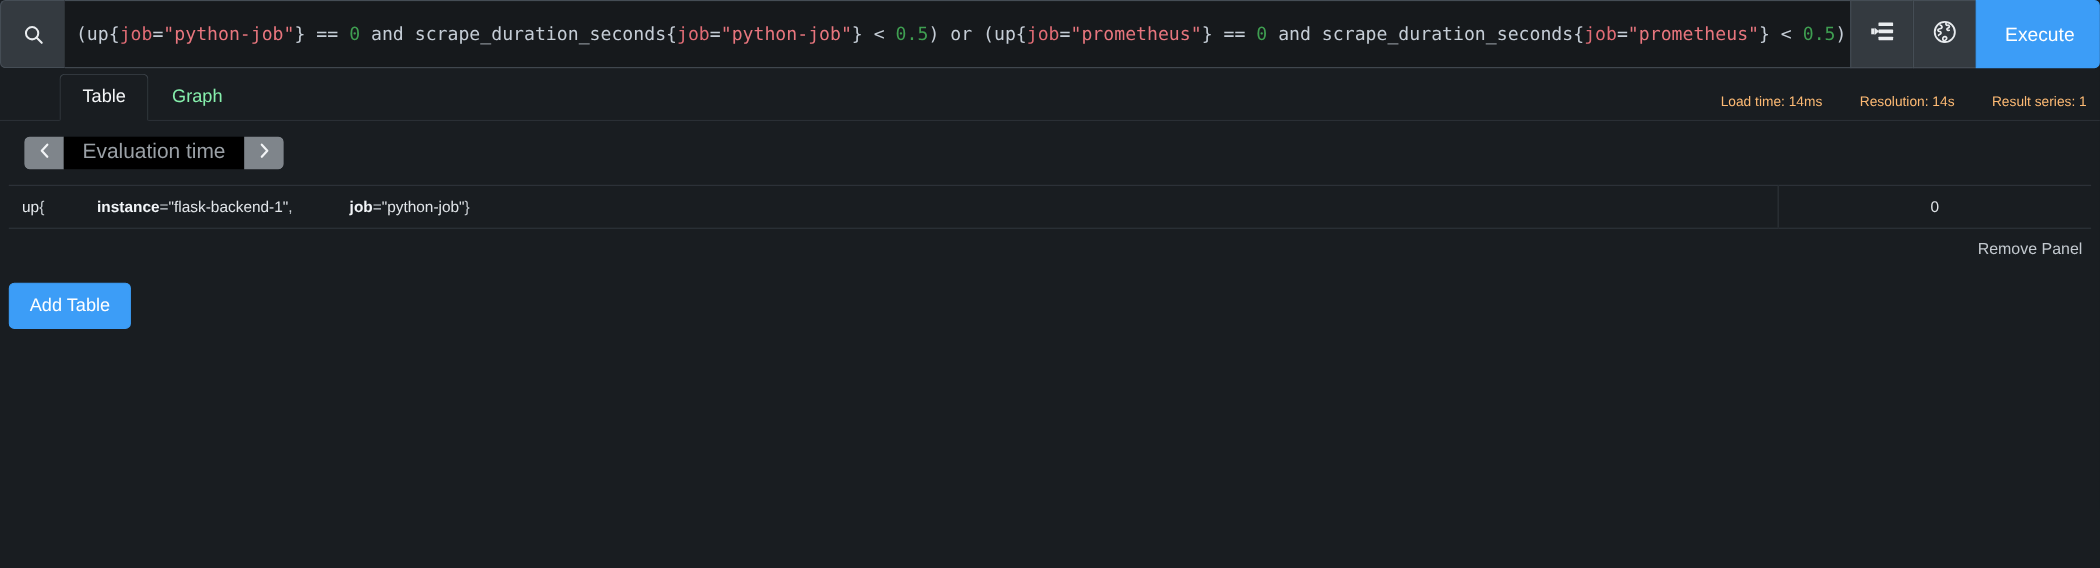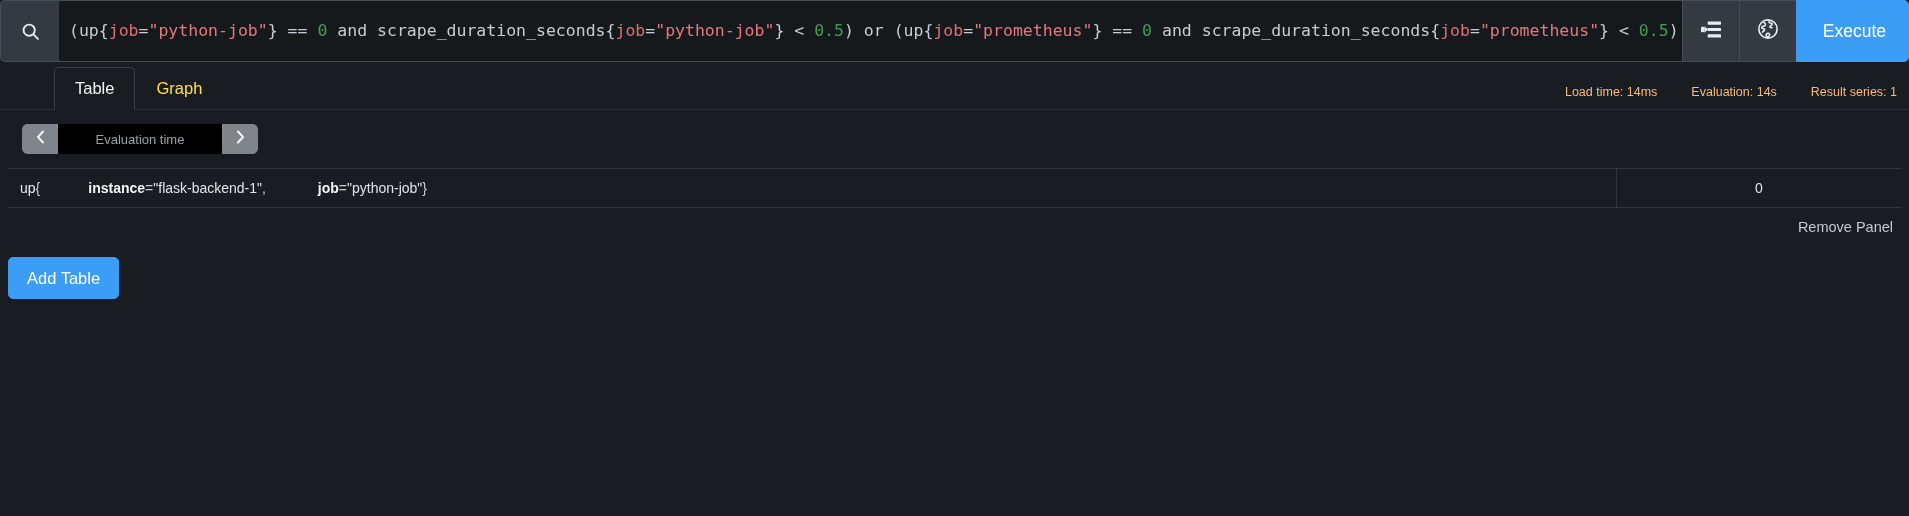--- a/index.html
+++ b/index.html
@@ -132,21 +132,21 @@
     border: 1px solid transparent;
     border-top-left-radius: 5px;
     border-top-right-radius: 5px;
     box-sizing: border-box;
   }
   .tab.active {
     color: #f4f6f8;
     background: #191d21;
     border-color: #3a4147 #3a4147 #191d21 #3a4147;
   }
-  .tab.inactive { color: #fde047; }
+  .tab.inactive { color: #86efac; }
 
   .meta {
     display: flex;
     gap: 34px;
     font-size: 12.5px;
     color: #fdba74;
     padding-bottom: 10px;
     padding-right: 4px;
     white-space: nowrap;
   }
@@ -178,21 +178,21 @@
   .eval-btn.left  { border-top-left-radius: 5px; border-bottom-left-radius: 5px; }
   .eval-btn.right { border-top-right-radius: 5px; border-bottom-right-radius: 5px; }
   .eval-input {
     width: 164px;
     background: #000;
     border: 0;
     outline: none;
     text-align: center;
     color: #c9ced3;
     font-family: "Liberation Sans", sans-serif;
-    font-size: 13px;
+    font-size: 19px;
     box-sizing: border-box;
   }
   .eval-input::placeholder { color: #9aa0a6; opacity: 1; }
 
   
   .result-table {
     width: 100%;
     border-collapse: collapse;
     margin-top: 14px;
     table-layout: fixed;
@@ -299,21 +299,21 @@
     <div class="tabs">
       <div class="tab active">
         <span>Table</span>
       </div>
       <div class="tab inactive">
         <span>Graph</span>
       </div>
     </div>
     <div class="meta">
       <span>Load time: 14ms</span>
-      <span>Evaluation: 14s</span>
+      <span>Resolution: 14s</span>
       <span>Result series: 1</span>
     </div>
   </div>
 
   <div class="panel-body">
 
     <div class="eval-group">
       <div class="eval-btn left">
         <span>
           <svg width="13" height="16" viewBox="0 0 12 16" fill="none" stroke="#f2f4f6" stroke-width="2" stroke-linecap="round" stroke-linejoin="round">

